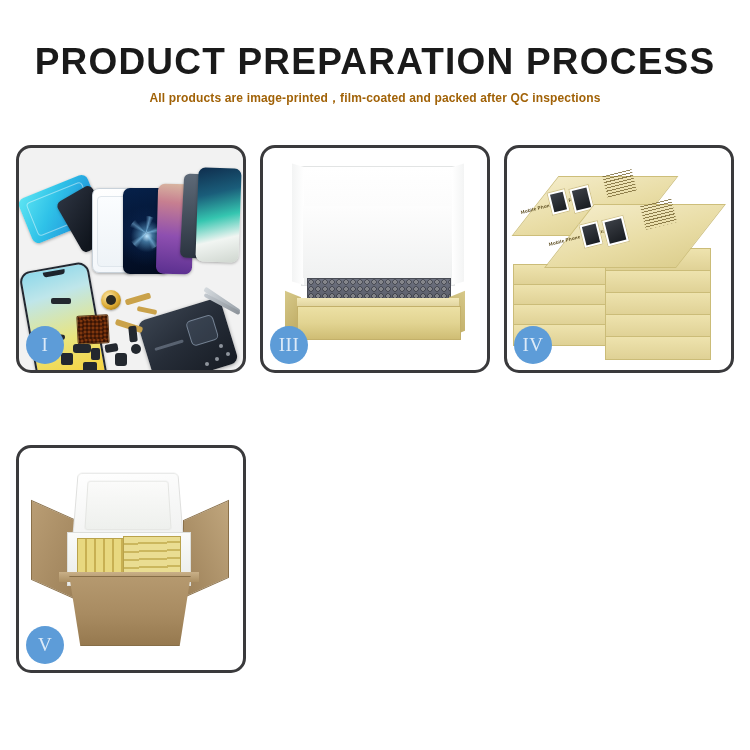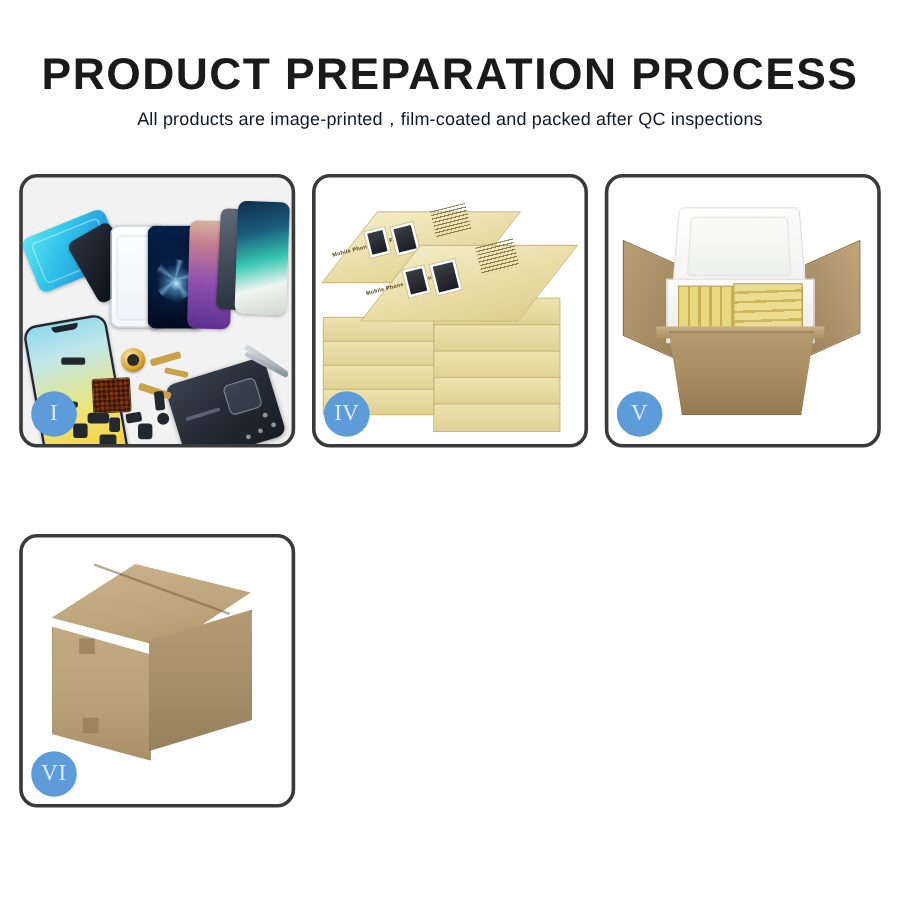--- a/index.html
+++ b/index.html
@@ -29,23 +29,23 @@
     font-weight: 700;
     letter-spacing: 1.2px;
     color: #1a1a1a;
     line-height: 1.06;
     white-space: nowrap;
     font-family: "Liberation Sans", sans-serif;
   }
   #page-subtitle {
     margin: 0;
     padding-top: 9px;
-    font-size: 15px;
-    font-weight: 400;
-    color: #0f172a;
+    font-size: 12px;
+    font-weight: 700;
+    color: #a16207;
     letter-spacing: 0.15px;
     white-space: nowrap;
   }
 
   
   #panel-grid {
     position: absolute;
     left: 16px;
     top: 145px;
     width: 719px;
@@ -506,20 +506,32 @@
       <div class="screw s2"></div>
       <div class="screw s3"></div>
       <div class="screw s4"></div>
       <div class="tweezer"></div>
       <div class="tweezer2"></div>
     </div>
     <div class="badge">I</div>
   </div>
 
 
+  <div class="panel p3">
+    <div class="panel-stage">
+      <div class="b3-lid"></div>
+      <div class="b3-foamtop"></div>
+      <div class="b3-insert"></div>
+      <div class="b3-left"></div>
+      <div class="b3-right"></div>
+      <div class="b3-rim"></div>
+      <div class="b3-front"></div>
+    </div>
+    <div class="badge">III</div>
+  </div>
 
   <div class="panel p4">
     <div class="panel-stage">
 
       <div class="stack-face" style="left:6px;  top:116px; width:92px;  height:20px;"></div>
       <div class="stack-face" style="left:6px;  top:136px; width:92px;  height:20px;"></div>
       <div class="stack-face" style="left:6px;  top:156px; width:92px;  height:20px;"></div>
       <div class="stack-face" style="left:6px;  top:176px; width:92px;  height:20px;"></div>
 
       <div class="stack-face" style="left:98px; top:100px; width:104px; height:22px;"></div>
@@ -558,25 +570,14 @@
       <div class="v-foamlid"></div>
       <div class="v-foambox"></div>
       <div class="v-contents"></div>
       <div class="v-contents2"></div>
       <div class="v-rim"></div>
       <div class="v-body"></div>
     </div>
     <div class="badge">V</div>
   </div>
 
-  <div class="panel p6">
-    <div class="panel-stage">
-      <div class="c-top"></div>
-      <div class="c-seam"></div>
-      <div class="c-left"></div>
-      <div class="c-right"></div>
-      <div class="c-tape t1"></div>
-      <div class="c-tape t2"></div>
-    </div>
-    <div class="badge">VI</div>
-  </div>
 
 </div>
 
 </body></html>

